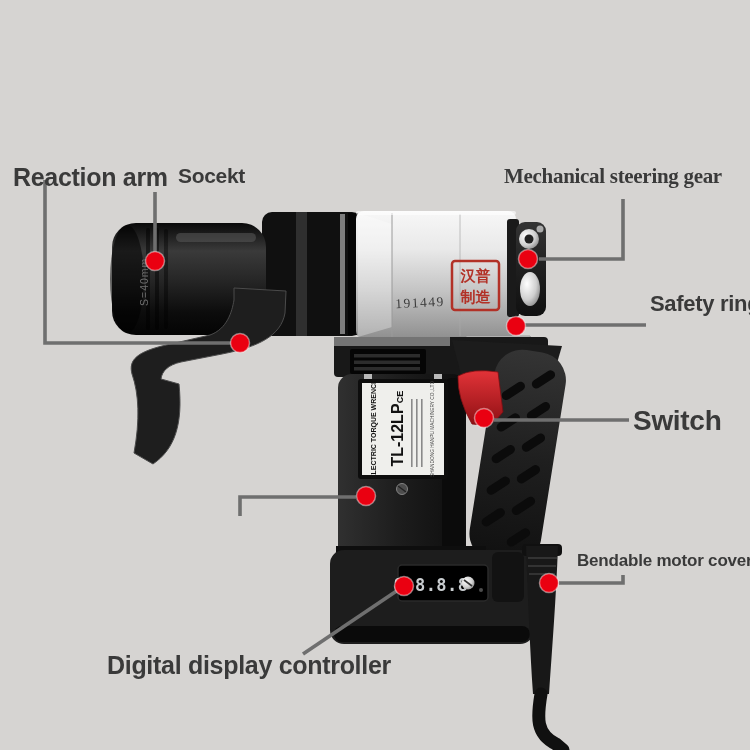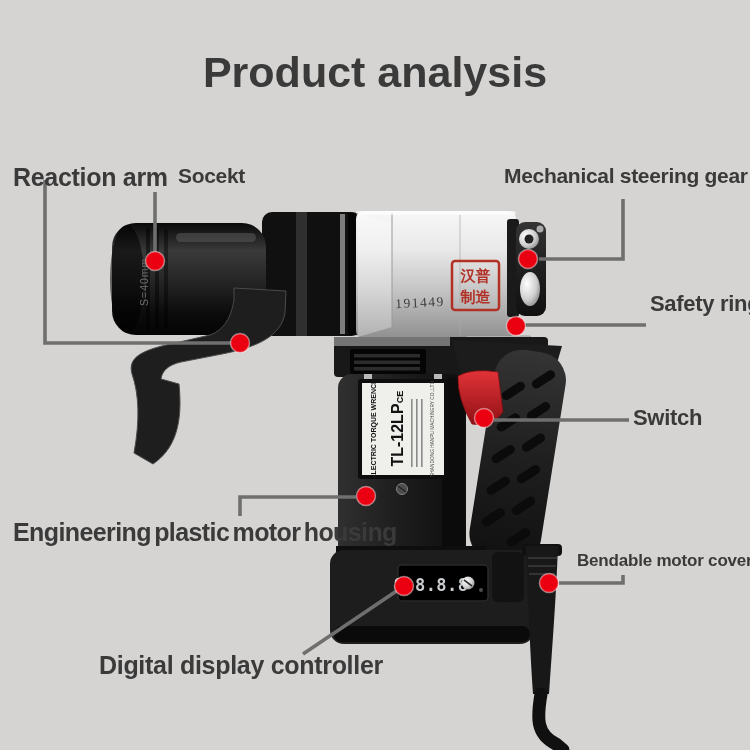--- a/index.html
+++ b/index.html
@@ -14,34 +14,33 @@
     position:absolute;left:50%;top:48px;transform:translateX(-50%);
     font-size:43px;font-weight:600;color:#3a3a3a;letter-spacing:0px;
     white-space:nowrap;margin:0;
   }
   .callout{
     position:absolute;color:#3a3a3a;font-weight:600;white-space:nowrap;
     letter-spacing:-0.3px;
   }
   .co-reaction{left:13px;top:139px;font-size:25px;margin-top:24px;}
   .co-socket{left:134px;top:164px;font-size:21px;margin-left:44px;}
-  .co-mech{left:504px;top:164px;font-size:21px;}
+  .co-mech{left:504px;top:164px;font-size:21px;font-family:Liberation Serif, serif;}
   .co-safety{left:650px;top:291px;font-size:22px;}
-  .co-switch{left:633px;top:405px;font-size:22px;}
+  .co-switch{left:633px;top:405px;font-size:28px;}
   .co-housing{left:13px;top:518px;font-size:25px;letter-spacing:-0.6px;word-spacing:-3px;}
   .co-bendable{left:577px;top:551px;font-size:17px;font-weight:700;letter-spacing:-0.2px;}
-  .co-digital{left:99px;top:651px;font-size:25px;}
+  .co-digital{left:107px;top:651px;font-size:25px;}
   svg{position:absolute;left:0;top:0;}
 </style>
 </head>
 <body>
 
 <div class="stage">
 
-  <h1 class="page-title">Product analysis</h1>
 
   <svg width="750" height="750" viewBox="0 0 750 750">
     <defs>
       <linearGradient id="silverV" x1="0" y1="0" x2="0" y2="1">
         <stop offset="0" stop-color="#f7f7f7"></stop>
           <stop offset="0.3" stop-color="#e9e9e9"></stop>
         <stop offset="0.62" stop-color="#c4c4c4"></stop>
           <stop offset="0.85" stop-color="#a4a4a4"></stop>
         <stop offset="1" stop-color="#8f8f8f"></stop>
       </linearGradient>
@@ -219,17 +218,16 @@
       <circle cx="549" cy="583" r="9.5"></circle>
       <circle cx="404" cy="586" r="9.5"></circle>
     </g>
   </svg>
 
   <div class="callout co-reaction">Reaction arm</div>
   <div class="callout co-socket">Socekt</div>
   <div class="callout co-mech">Mechanical steering gear</div>
   <div class="callout co-safety">Safety ring</div>
   <div class="callout co-switch">Switch</div>
-  <div class="callout co-housing">Engineering plastic motor housing</div>
   <div class="callout co-bendable">Bendable motor cover</div>
   <div class="callout co-digital">Digital display controller</div>
 
 </div>
 
 </body></html>

